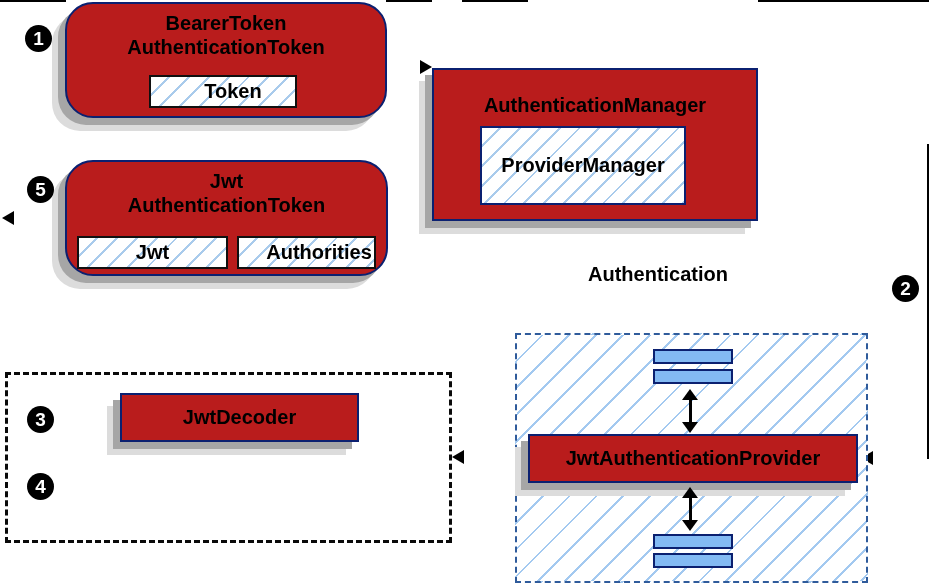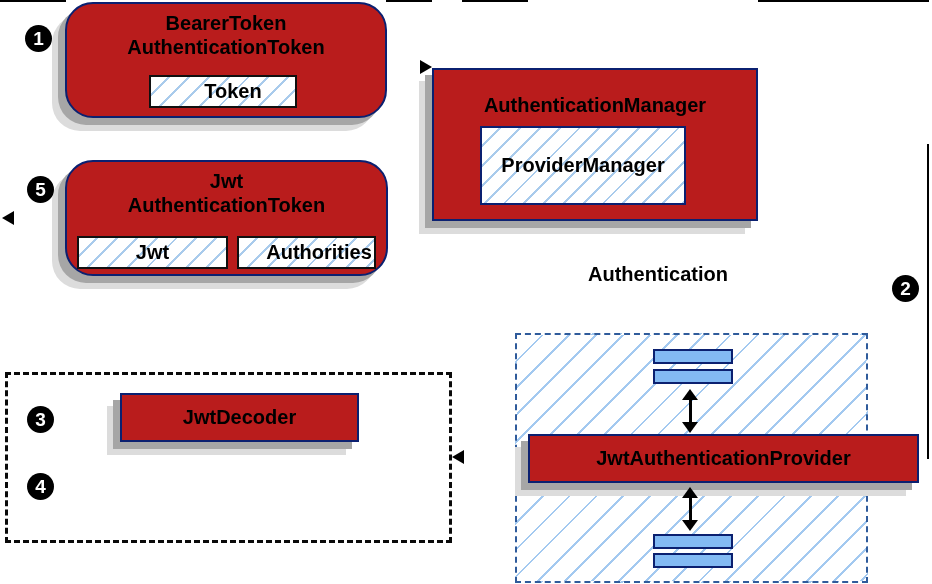--- a/index.html
+++ b/index.html
@@ -105,21 +105,21 @@
   </div>
 
   <div class="group-dashed-blue" style="left:515px;top:333px;width:353px;height:250px;">
     <div class="bar" style="left:136px;top:14px;"></div>
     <div class="bar" style="left:136px;top:34px;"></div>
     <div class="dblarrow" style="left:164px;top:54px;">
       <div class="t-up"></div>
         <div class="stem"></div>
         <div class="t-down"></div>
     </div>
-    <div class="node" style="left:11px;top:99px;width:391px;height:49px;">JwtAuthenticationProvider</div>
+    <div class="node" style="left:11px;top:99px;width:330px;height:49px;">JwtAuthenticationProvider</div>
     <div class="dblarrow" style="left:164px;top:152px;">
       <div class="t-up"></div>
         <div class="stem"></div>
         <div class="t-down"></div>
     </div>
     <div class="bar" style="left:136px;top:199px;"></div>
     <div class="bar" style="left:136px;top:218px;"></div>
   </div>
 
   <div class="hline" style="left:462px;top:456;width:66px;"></div>

